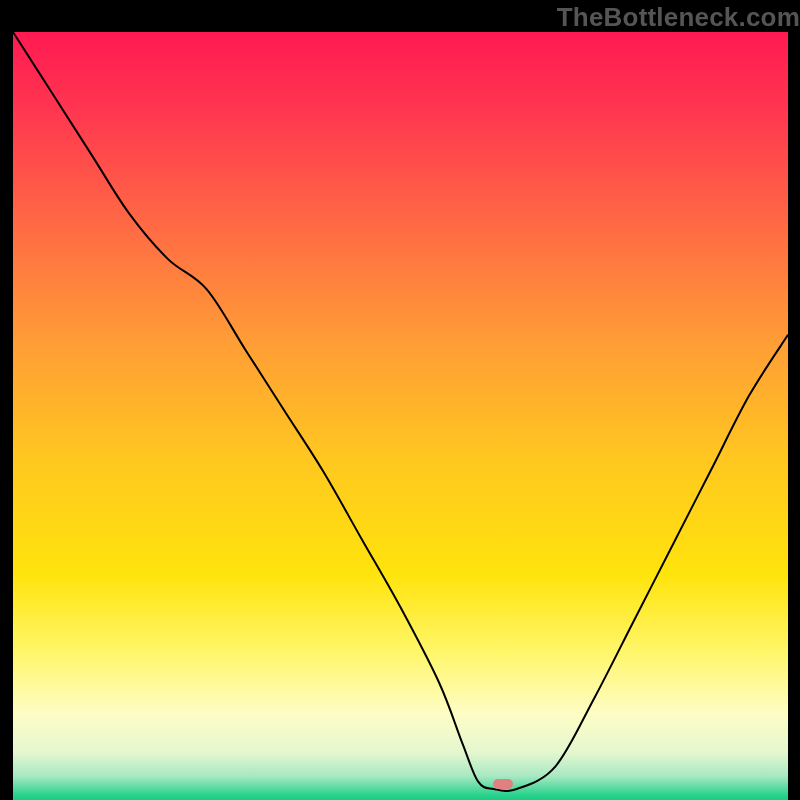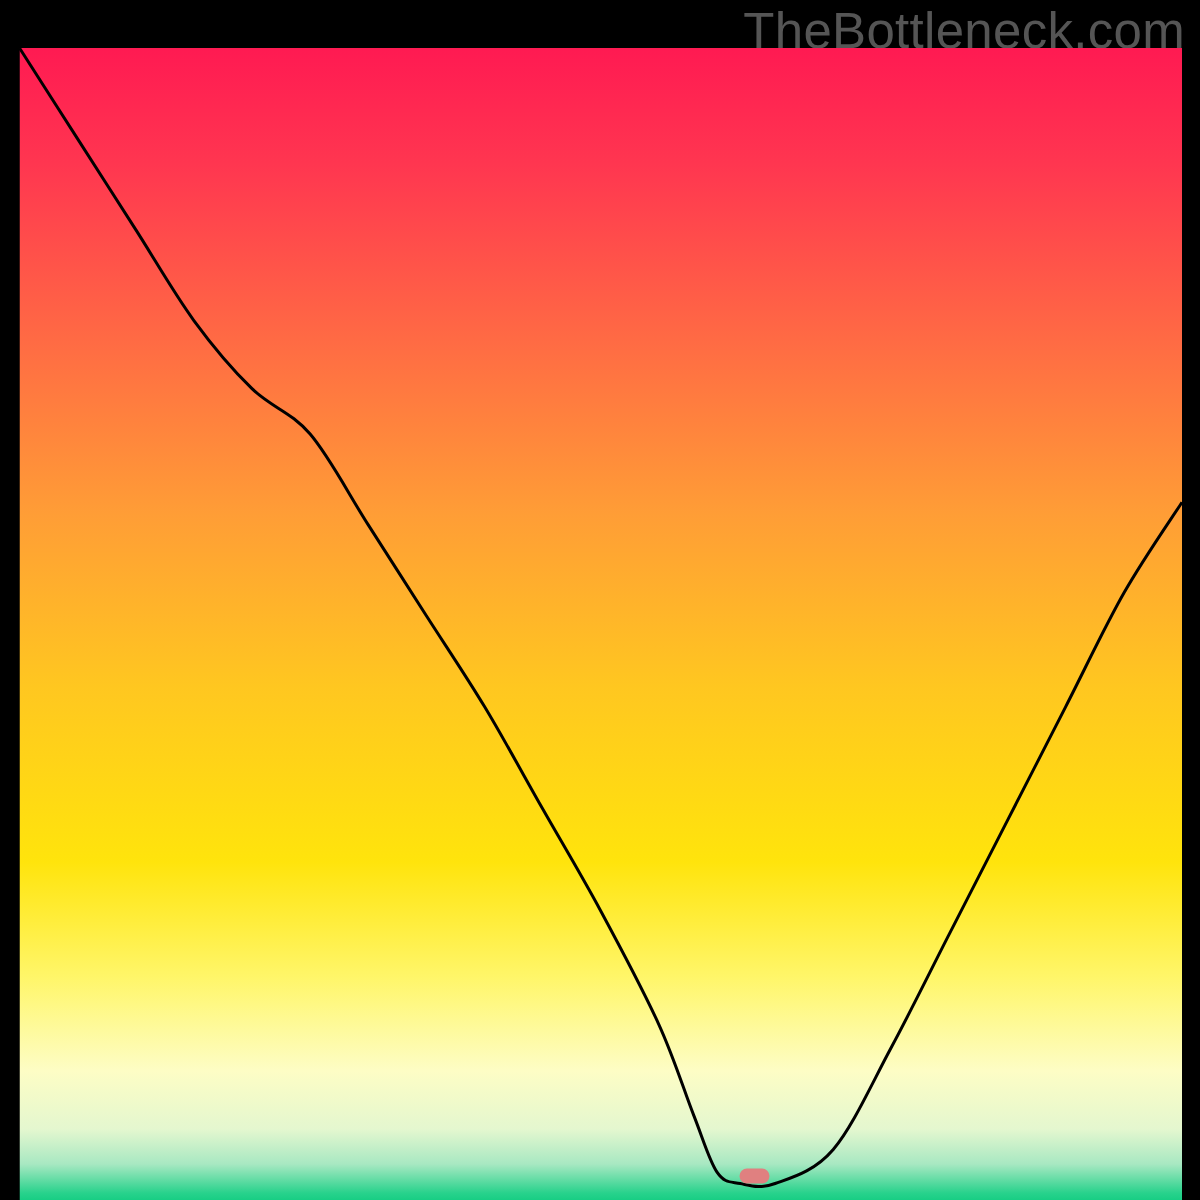--- a/index.html
+++ b/index.html
@@ -6,24 +6,24 @@
   html, body { width: 800px; height: 800px; overflow: hidden; background: #000; }
   .stage {
     position: relative;
     width: 800px;
     height: 800px;
     background: #000;
   }
   .watermark {
     position: absolute;
     top: 2px;
-    right: 10px;
+    right: 0;
     font-family: Arial, Helvetica, sans-serif;
-    font-size: 34px;
-    font-weight: 400;
+    font-size: 26px;
+    font-weight: 700;
     color: #555;
     letter-spacing: 0.2px;
     user-select: none;
   }
   .plot-area {
     position: absolute;
     left: 13px;
     top: 32px;
     width: 775px;
     height: 757px;

